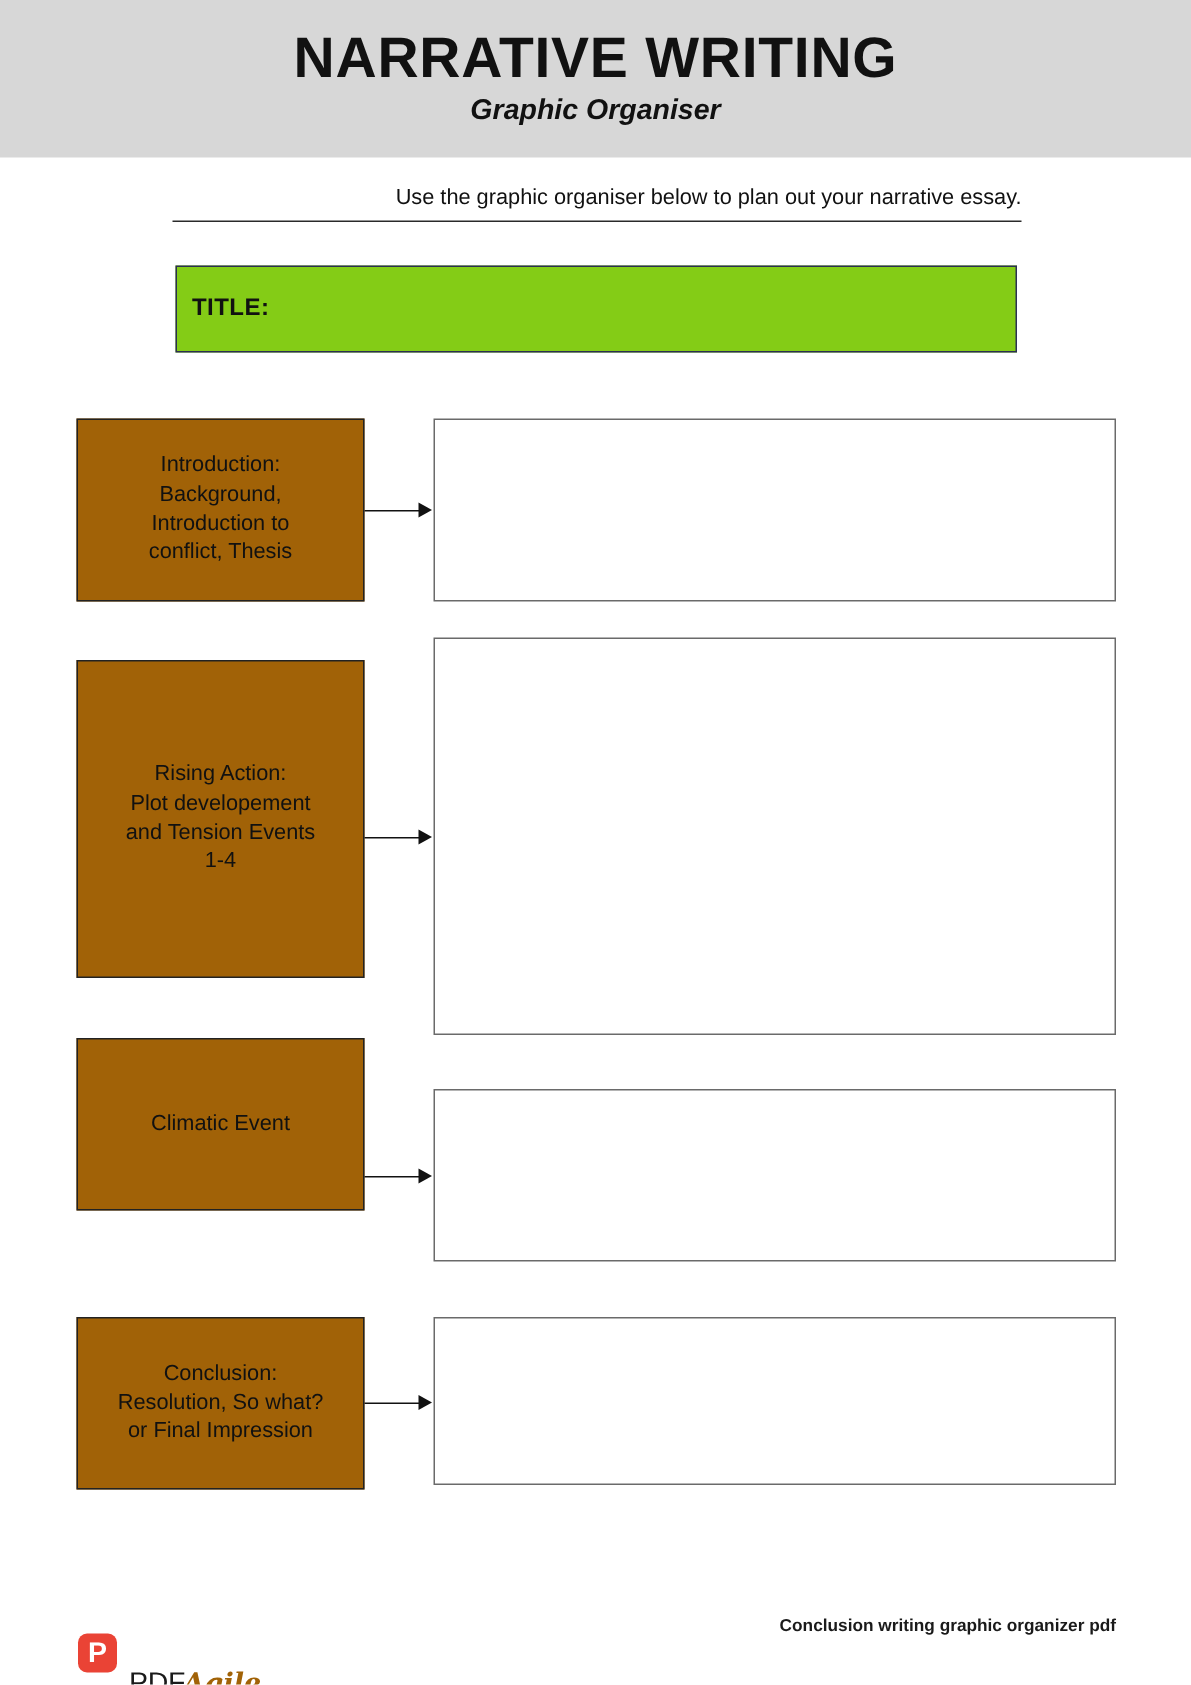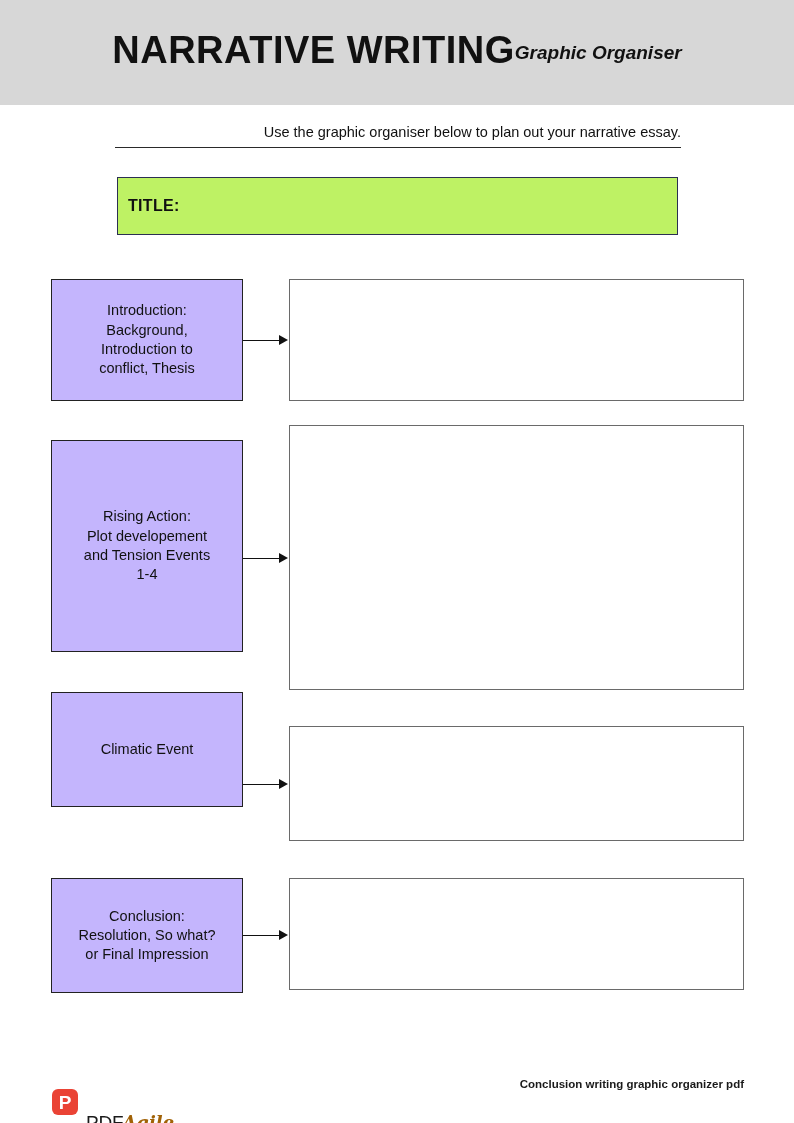--- a/index.html
+++ b/index.html
@@ -19,21 +19,21 @@
   
   .header-band {
     position: absolute;
     left: 0;
     top: 0;
     width: 794px;
     height: 105px;
     background: #d7d7d7;
     box-sizing: border-box;
     display: flex;
-    flex-direction: row;
+    flex-direction: column;
     align-items: center;
     justify-content: center;
   }
   .doc-title {
     font-size: 38px;
     font-weight: bold;
     letter-spacing: 0.5px;
     line-height: 1.05;
     color: #111111;
     margin: 0 0 4px 0;
@@ -68,21 +68,21 @@
     background: #2a2a2a;
   }
 
   
   .title-box {
     position: absolute;
     left: 117px;
     top: 177px;
     width: 561px;
     height: 58px;
-    background: #bef264;
+    background: #84cc16;
     border: 1.5px solid #2b2f52;
     box-sizing: border-box;
     display: flex;
     align-items: center;
     padding-left: 10px;
   }
   .title-box-label {
     font-size: 16px;
     font-weight: bold;
     color: #111111;
@@ -97,21 +97,21 @@
     width: 794px;
     height: 1123px;
   }
   .row {
     position: absolute;
     left: 0;
   }
   .label-box {
     position: absolute;
     left: 51px;
-    background: #c4b5fd;
+    background: #a16207;
     border: 1.2px solid #222222;
     box-sizing: border-box;
     width: 192px;
     display: flex;
     align-items: center;
     justify-content: center;
     text-align: center;
     padding: 4px 6px;
   }
   .label-text {

